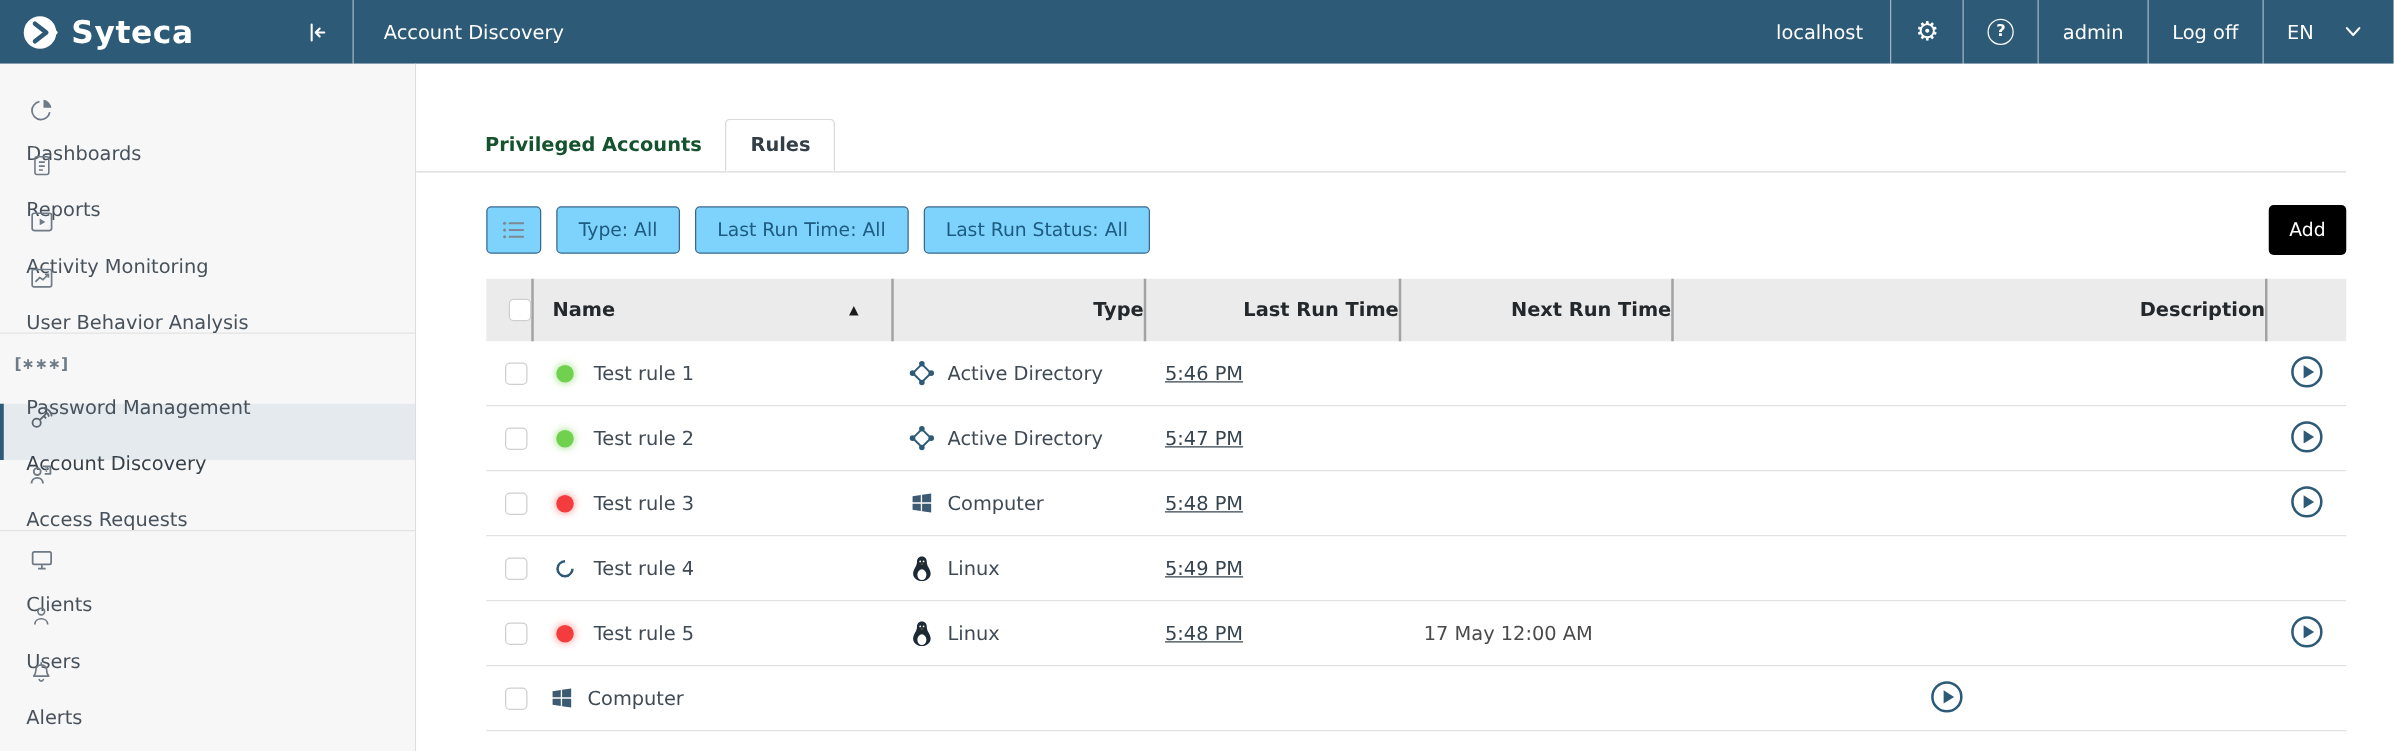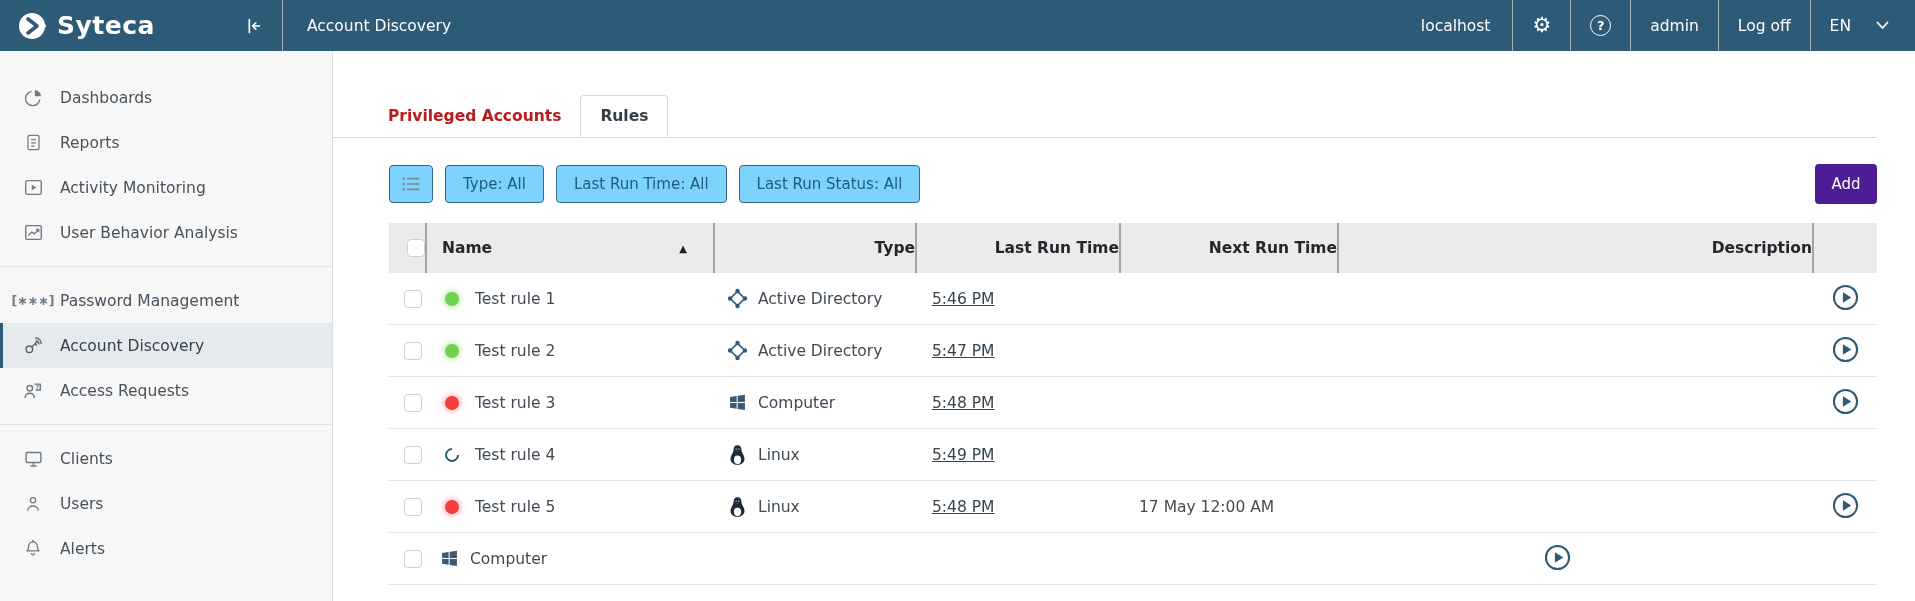--- a/index.html
+++ b/index.html
@@ -21,42 +21,42 @@
   .gear-glyph { font-size:21px; line-height:1; }
   .help-circ { width:21px; height:21px; border:1.5px solid #fff; border-radius:50%; display:flex;
     align-items:center; justify-content:center; font-size:13px; font-weight:700; }
   .lang { gap:25px; padding-right:26px; }
 
   
   .body-row { flex:1; display:flex; min-height:0; }
 
   
   .sidebar { width:333px; flex:0 0 333px; background:#f7f7f7; border-right:1px solid #ddd; padding-top:24px; }
-  .side-item { height:45px; display:flex; align-items:center; gap:15px; padding-left:21px;
-    font-size:15.5px; color:#47525c; cursor:pointer; }
+  .side-item { height:45px; display:flex; gap:15px; padding-left:21px;
+    font-size:15.5px; color:#47525c; cursor:pointer;flex-direction:column; }
   .side-item.active { background:#e5eaee; border-left:3px solid #2d5a77; padding-left:18px; color:#36414b; }
   .side-icon { width:24px; display:flex; align-items:center; justify-content:center; flex:0 0 24px; }
   .side-icon svg { display:block; }
   .pm-glyph { font-size:12.5px; font-weight:700; color:#6e7a85; letter-spacing:0; }
   .side-divider { border-top:1px solid #e3e3e3; margin:11px 0; }
 
   
   .main { flex:1; background:#fff; padding-right:38px; min-width:0; }
   .tabs { margin-top:44px; display:flex; border-bottom:1px solid #d9d9d9; padding-left:36px; }
   .tab { padding:0 19px; height:42px; display:flex; align-items:center; font-size:15.5px; font-weight:600; cursor:pointer; }
-  .tab.inactive { color:#b91c1c; }
+  .tab.inactive { color:#14532d; }
   .tab.active { color:#333f48; background:#fff; border:1px solid #d9d9d9; border-bottom:1px solid #fff;
     margin-bottom:-1px; border-radius:4px 4px 0 0; }
 
   .toolbar { margin:26px 0 0 56px; display:flex; align-items:center; gap:12px; }
   .icon-btn, .filter-btn { height:38px; background:#7dd3fc; border:1px solid #39688c; border-radius:4px;
     color:#1e5b80; font-size:15px; font-family:inherit; cursor:pointer; }
   .icon-btn { width:44px; display:flex; align-items:center; justify-content:center; }
   .filter-btn { padding:0 17px; }
-  .add-btn { margin-left:auto; width:62px; height:40px; background:#4c1d95; border:none; border-radius:4px;
+  .add-btn { margin-left:auto; width:62px; height:40px; background:#000000; border:none; border-radius:4px;
     color:#fff; font-size:15px; font-family:inherit; cursor:pointer; }
 
   
   .table { margin:19px 0 0 56px; width:1488px; }
   .thead { display:flex; background:#ebebeb; height:50px; align-items:center; }
   .th { height:100%; display:flex; align-items:center; padding-left:15px; font-size:15.5px; font-weight:700;
     color:#23282d; border-right:2px solid #a3a3a3;justify-content:flex-end; }
   .th:last-child { border-right:none; }
   .trow { display:flex; height:52px; align-items:center; border-bottom:1px solid #e2e2e2; }
   .td { display:flex; align-items:center; padding-left:15px; font-size:15.5px; color:#3f4a54; }

